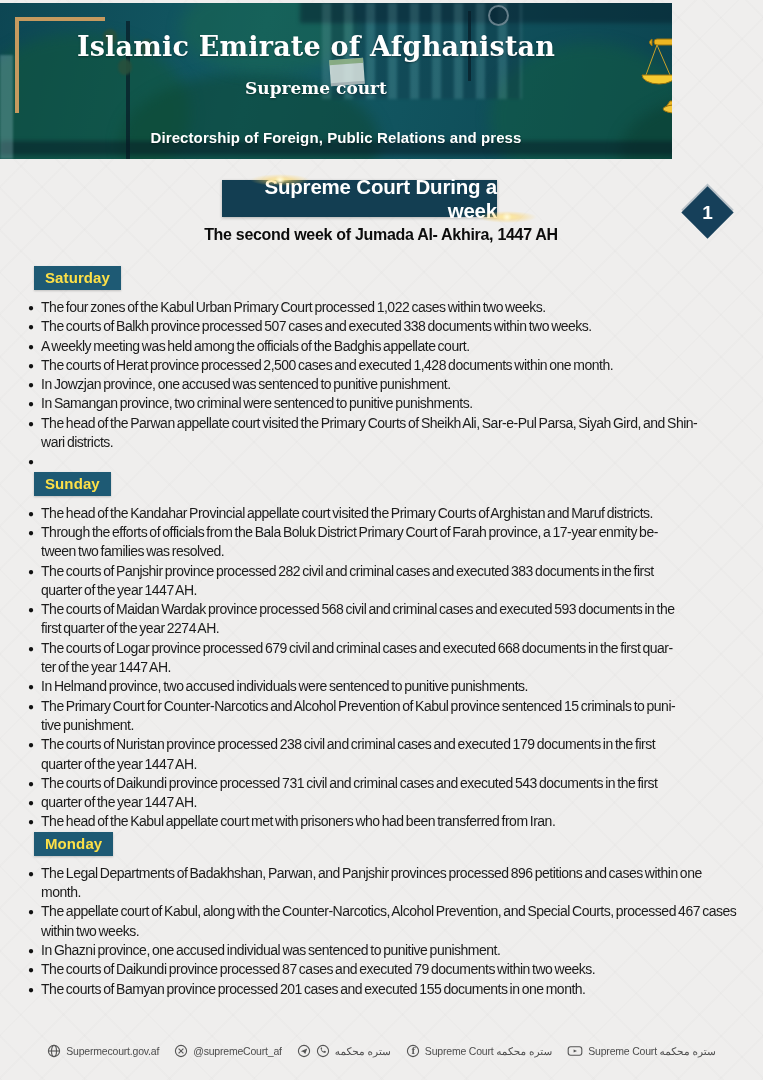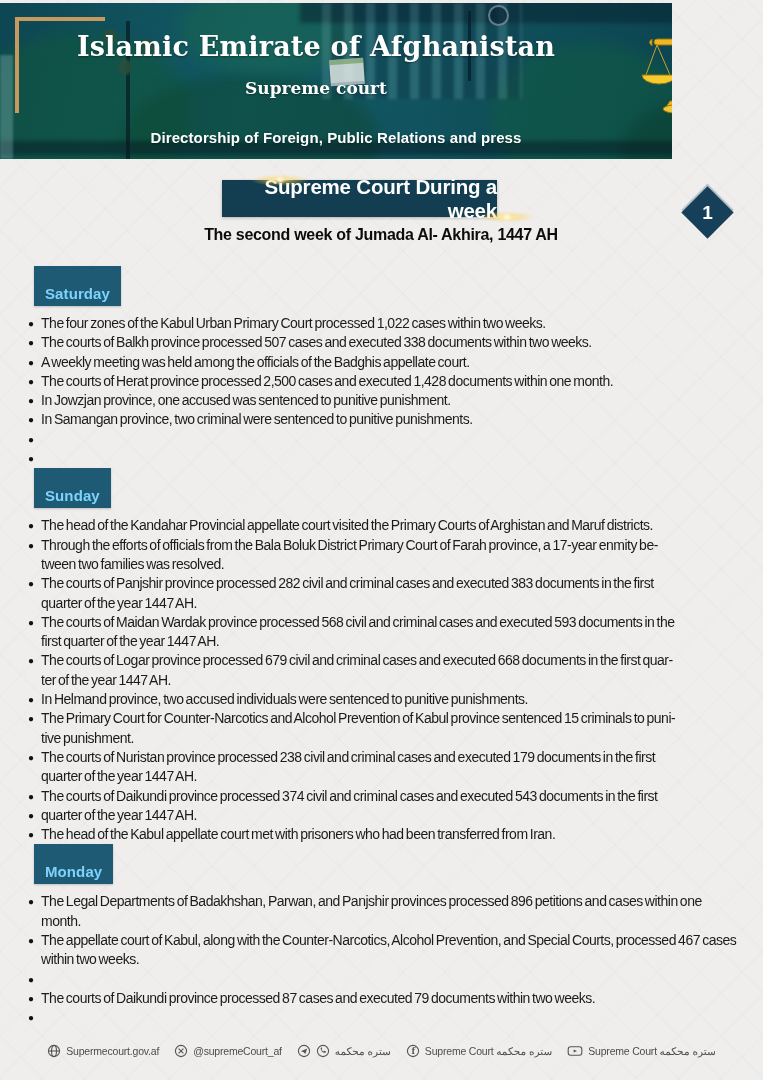--- a/index.html
+++ b/index.html
@@ -59,22 +59,22 @@
     font-weight:700;font-size:16px;letter-spacing:-.3px;}
   .diamond{position:absolute;left:689px;top:194px;width:37px;height:37px;background:#16405a;
     transform:rotate(45deg);box-shadow:-2px -2px 0 rgba(120,140,155,.45);}
   .diamond span{position:absolute;left:0;top:0;width:37px;height:37px;transform:rotate(-45deg);
     display:flex;align-items:center;justify-content:center;color:#fff;font-weight:700;font-size:19px;}
 
   
   #sections{position:absolute;left:28px;top:266px;width:711px;}
   .day-section{margin:0 0 0 0;}
   .day-section + .day-section{}
-  .day-label{display:inline-block;background:#1e5a74;color:#7dd3fc;font-weight:700;font-size:15px;
-    padding:19px 11px 4px;margin:0 0 8px 6px;letter-spacing:.1px;box-shadow:0 1px 2px rgba(0,0,0,.2);}
+  .day-label{display:inline-block;background:#1e5a74;color:#fde047;font-weight:700;font-size:15px;
+    padding:3px 11px 4px;margin:0 0 8px 6px;letter-spacing:.1px;box-shadow:0 1px 2px rgba(0,0,0,.2);}
   .item{display:flex;align-items:flex-start;gap:7px;}
   .dot{flex:0 0 auto;font-size:10px;line-height:19.3px;color:#111;}
   .txt{white-space:pre-line;color:#1b1b1b;font-weight:400;font-size:14px;line-height:19.3px;
     letter-spacing:-.5px;word-spacing:-1.2px;}
 
   
   .footer{position:absolute;left:0;top:1044px;width:763px;display:flex;justify-content:center;
     align-items:center;gap:15px;color:#4d4d4d;font-size:10.5px;letter-spacing:-.2px;}
   .fitem{display:flex;align-items:center;gap:5px;}
   .fitem svg{display:block;}
@@ -152,78 +152,82 @@
           <span class="dot">●</span>
           <span class="txt">The courts of Herat province processed 2,500 cases and executed 1,428 documents within one month.</span>
         </div><div class="item">
           <span class="dot">●</span>
           <span class="txt">In Jowzjan province, one accused was sentenced to punitive punishment.</span>
         </div><div class="item">
           <span class="dot">●</span>
           <span class="txt">In Samangan province, two criminal were sentenced to punitive punishments.</span>
         </div><div class="item">
           <span class="dot">●</span>
+          <span class="txt">The head of the Parwan appellate court visited the Primary Courts of Sheikh Ali, Sar-e-Pul Parsa, Siyah Gird, and Shin-
+wari districts.</span>
         </div><div class="item">
           <span class="dot">●</span>
         </div></section>
       <section class="day-section"><div class="day-label">Sunday</div><div class="item">
           <span class="dot">●</span>
           <span class="txt">The head of the Kandahar Provincial appellate court visited the Primary Courts of Arghistan and Maruf districts.</span>
         </div><div class="item">
           <span class="dot">●</span>
           <span class="txt">Through the efforts of officials from the Bala Boluk District Primary Court of Farah province, a 17-year enmity be-
 tween two families was resolved.</span>
         </div><div class="item">
           <span class="dot">●</span>
           <span class="txt">The courts of Panjshir province processed 282 civil and criminal cases and executed 383 documents in the first
 quarter of the year 1447 AH.</span>
         </div><div class="item">
           <span class="dot">●</span>
           <span class="txt">The courts of Maidan Wardak province processed 568 civil and criminal cases and executed 593 documents in the
-first quarter of the year 1447 AH.</span>
+first quarter of the year 2274 AH.</span>
         </div><div class="item">
           <span class="dot">●</span>
           <span class="txt">The courts of Logar province processed 679 civil and criminal cases and executed 668 documents in the first quar-
 ter of the year 1447 AH.</span>
         </div><div class="item">
           <span class="dot">●</span>
           <span class="txt">In Helmand province, two accused individuals were sentenced to punitive punishments.</span>
         </div><div class="item">
           <span class="dot">●</span>
           <span class="txt">The Primary Court for Counter-Narcotics and Alcohol Prevention of Kabul province sentenced 15 criminals to puni-
 tive punishment.</span>
         </div><div class="item">
           <span class="dot">●</span>
           <span class="txt">The courts of Nuristan province processed 238 civil and criminal cases and executed 179 documents in the first
 quarter of the year 1447 AH.</span>
         </div><div class="item">
           <span class="dot">●</span>
-          <span class="txt">The courts of Daikundi province processed 374 civil and criminal cases and executed 543 documents in the first</span>
+          <span class="txt">The courts of Daikundi province processed 731 civil and criminal cases and executed 543 documents in the first</span>
         </div><div class="item">
           <span class="dot">●</span>
           <span class="txt">quarter of the year 1447 AH.</span>
         </div><div class="item">
           <span class="dot">●</span>
           <span class="txt">The head of the Kabul appellate court met with prisoners who had been transferred from Iran.</span>
         </div></section>
       <section class="day-section"><div class="day-label">Monday</div><div class="item">
           <span class="dot">●</span>
           <span class="txt">The Legal Departments of Badakhshan, Parwan, and Panjshir provinces processed 896 petitions and cases within one
 month.</span>
         </div><div class="item">
           <span class="dot">●</span>
           <span class="txt">The appellate court of Kabul, along with the Counter-Narcotics, Alcohol Prevention, and Special Courts, processed 467 cases
 within two weeks.</span>
         </div><div class="item">
           <span class="dot">●</span>
+          <span class="txt">In Ghazni province, one accused individual was sentenced to  punitive punishment.</span>
         </div><div class="item">
           <span class="dot">●</span>
           <span class="txt">The courts of Daikundi province processed 87 cases and executed 79 documents within two weeks.</span>
         </div><div class="item">
           <span class="dot">●</span>
+          <span class="txt">The courts of Bamyan province processed 201 cases and executed 155 documents in one month.</span>
         </div></section>
     </div>
 
   <div class="footer">
     <div class="fitem">
       <svg width="14" height="14" viewBox="0 0 14 14" fill="none" stroke="#555" stroke-width="1.1">
         <circle cx="7" cy="7" r="5.6"></circle>
           <ellipse cx="7" cy="7" rx="2.5" ry="5.6"></ellipse>
           <line x1="1.4" y1="7" x2="12.6" y2="7"></line>
       </svg>

